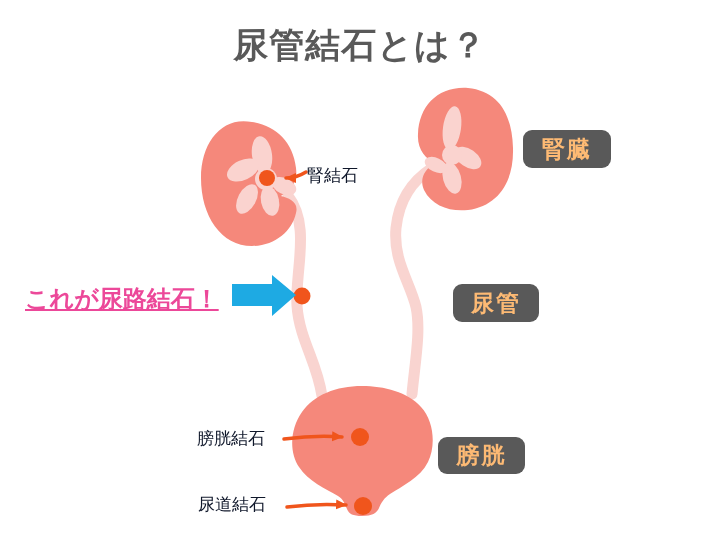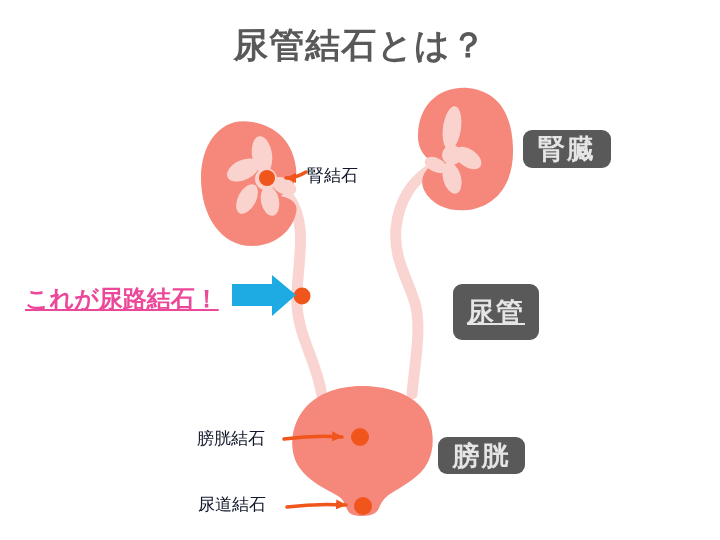--- a/index.html
+++ b/index.html
@@ -16,26 +16,26 @@
     position:absolute;font-size:17px;color:#0f172a;white-space:nowrap;
   }
   .note-kidney-stone{left:307px;top:164px;}
   .note-bladder-stone{left:197px;top:427px;}
   .note-urethral-stone{left:198px;top:493px;}
   .callout{
     position:absolute;left:25px;top:283px;font-size:24px;font-weight:bold;
     color:#ec4899;white-space:nowrap;text-decoration:underline;
   }
   .organ-label{
-    position:absolute;background:#595959;color:#e5e5e5;border-radius:9px;
+    position:absolute;background:#595959;color:#fdba74;border-radius:9px;
     display:flex;align-items:center;justify-content:center;
-    font-size:27px;font-weight:bold;letter-spacing:2px;
+    font-size:23px;font-weight:bold;letter-spacing:2px;
   }
   .label-kidney{left:523px;top:130px;width:88px;height:38px;}
-  .label-ureter{left:453px;top:284px;width:86px;height:56px;text-decoration:underline;}
+  .label-ureter{left:453px;top:284px;width:86px;height:38px;}
   .label-bladder{left:438px;top:437px;width:87px;height:37px;font-family:Liberation Mono, monospace;}
 </style>
 </head>
 <body>
 
 <div class="canvas">
 
   <svg class="diagram-svg" width="720" height="540" viewBox="0 0 720 540">
     <defs>
       <marker id="ah-right" markerUnits="userSpaceOnUse" markerWidth="14" markerHeight="12" refX="10" refY="5" orient="auto">

